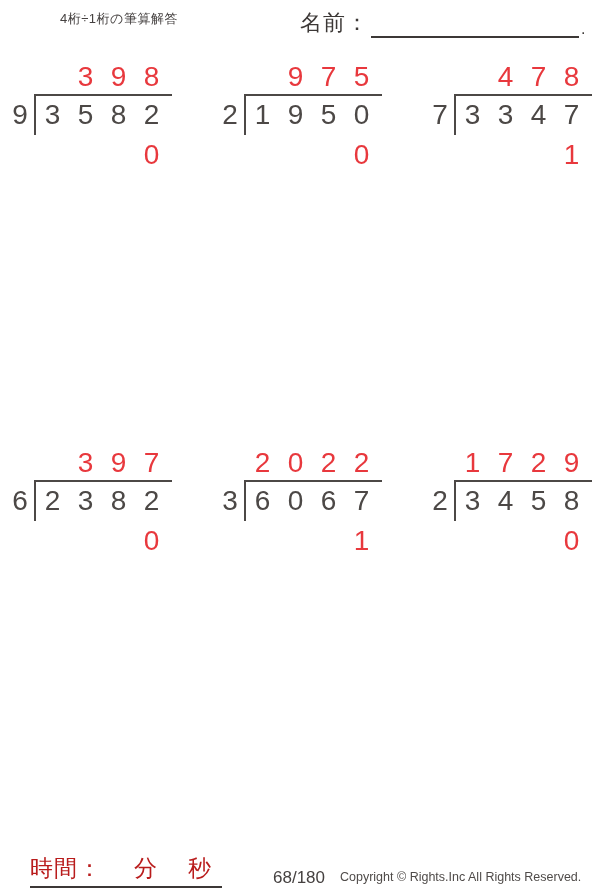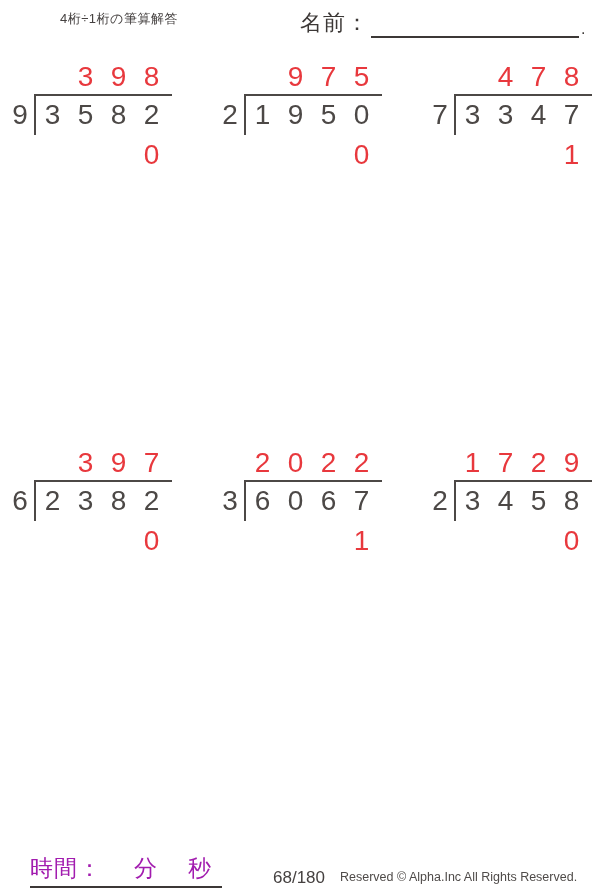--- a/index.html
+++ b/index.html
@@ -58,21 +58,21 @@
     border-top:2px solid #4c4846;
     padding:5px 4px 6px 0;
     display:flex;
   }
   .bracket .cell { color:#4c4846; }
   .r-row { margin-left:30px; margin-top:6px; }
 
   
   .time-field {
     position:absolute; left:30px; top:853px;
-    font-size:23px; color:#a21caf;
+    font-size:23px; color:#b91c1c;
     border-bottom:2px solid #3c3836;
     padding:0 10px 2px 0;
     display:inline-block;
     letter-spacing:1px;
   }
   .time-gap-min { display:inline-block; width:32px; }
   .time-gap-sec { display:inline-block; width:30px; }
   .page-number {
     position:absolute; left:273px; top:868px;
     font-size:17px; color:#454140;
@@ -240,15 +240,15 @@
         </div>
     </div>
   </div>
 
   <div class="time-field">
     <span>時間：</span><span class="time-gap-min"></span><span>分</span><span class="time-gap-sec"></span><span>秒</span>
   </div>
 
   <div class="page-number">68/180</div>
 
-  <div class="copyright">Reserved © Alpha.Inc All Rights Reserved.</div>
+  <div class="copyright">Copyright © Rights.Inc All Rights Reserved.</div>
 
 </div>
 
 </body></html>

